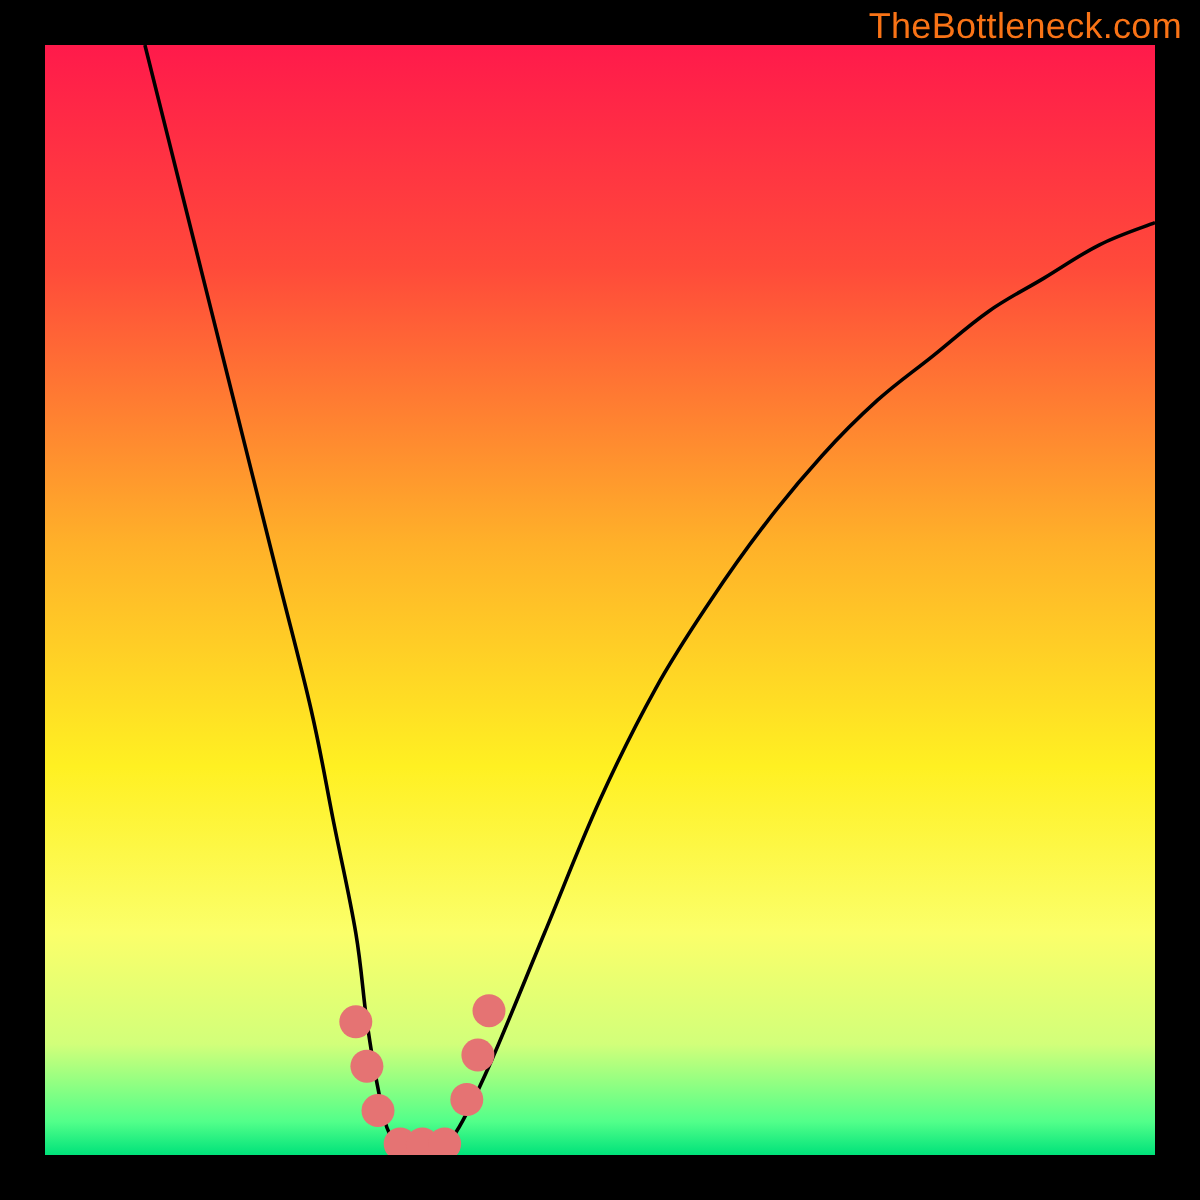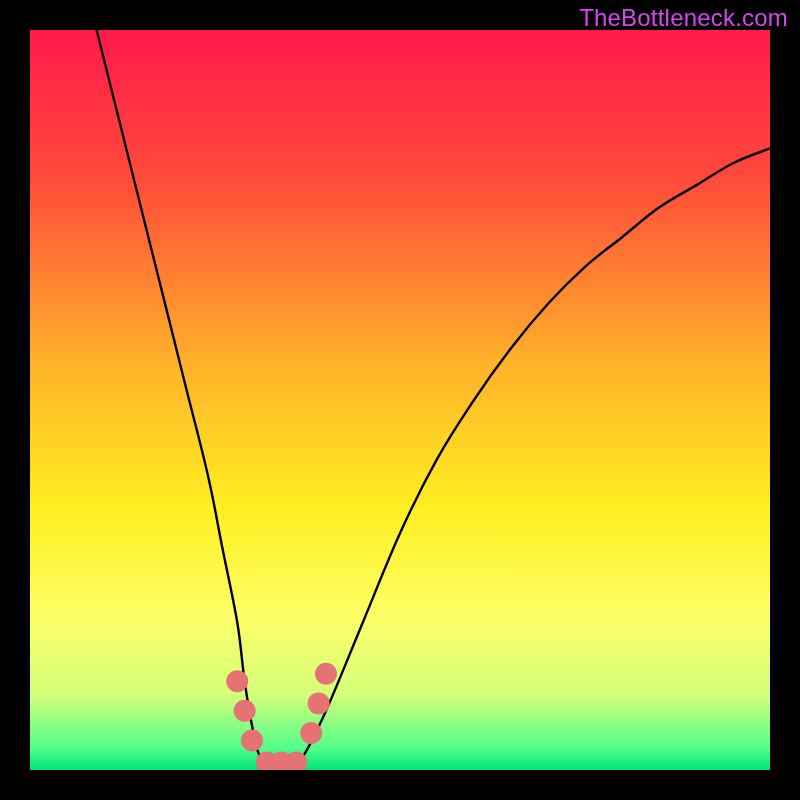--- a/index.html
+++ b/index.html
@@ -32,21 +32,21 @@
     inset: 0;
   }
   .curve-svg {
     position: absolute;
     inset: 0;
   }
   .watermark {
     position: absolute;
     top: 4px;
     right: 12px;
-    color: #d946ef;
+    color: #f97316;
     font-size: 24px;
     font-weight: 400;
     letter-spacing: 0.2px;
   }
 </style>
 </head>
 <body>
 
 <div class="frame">
 

